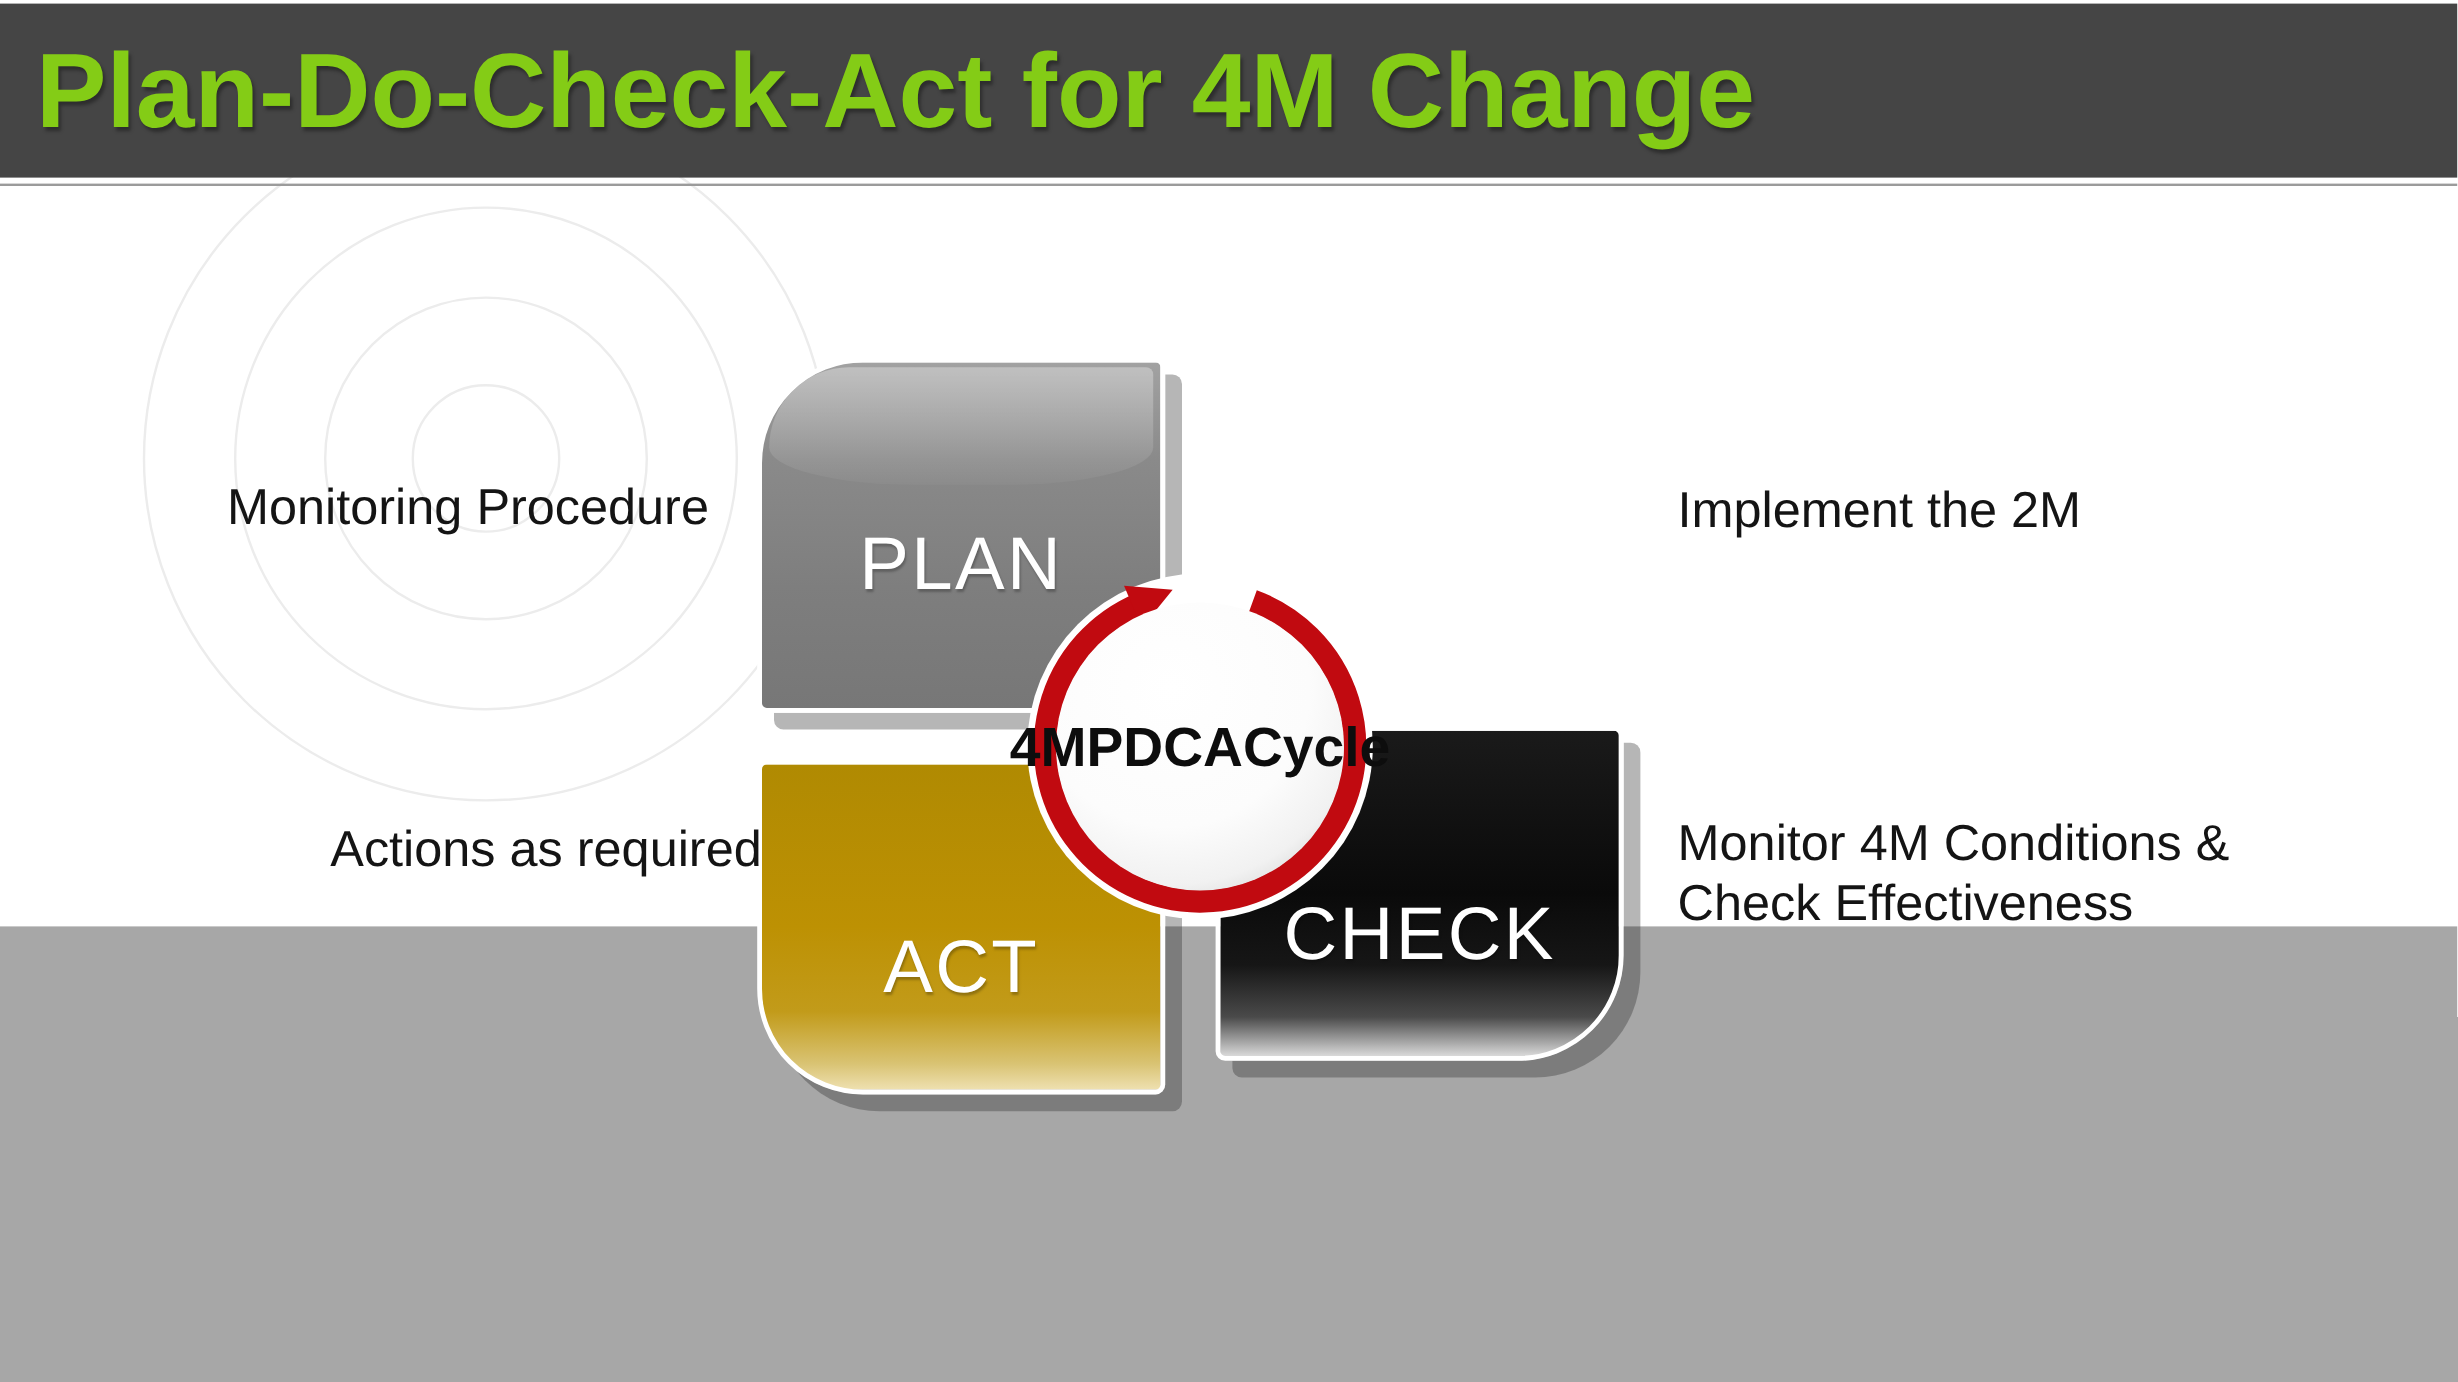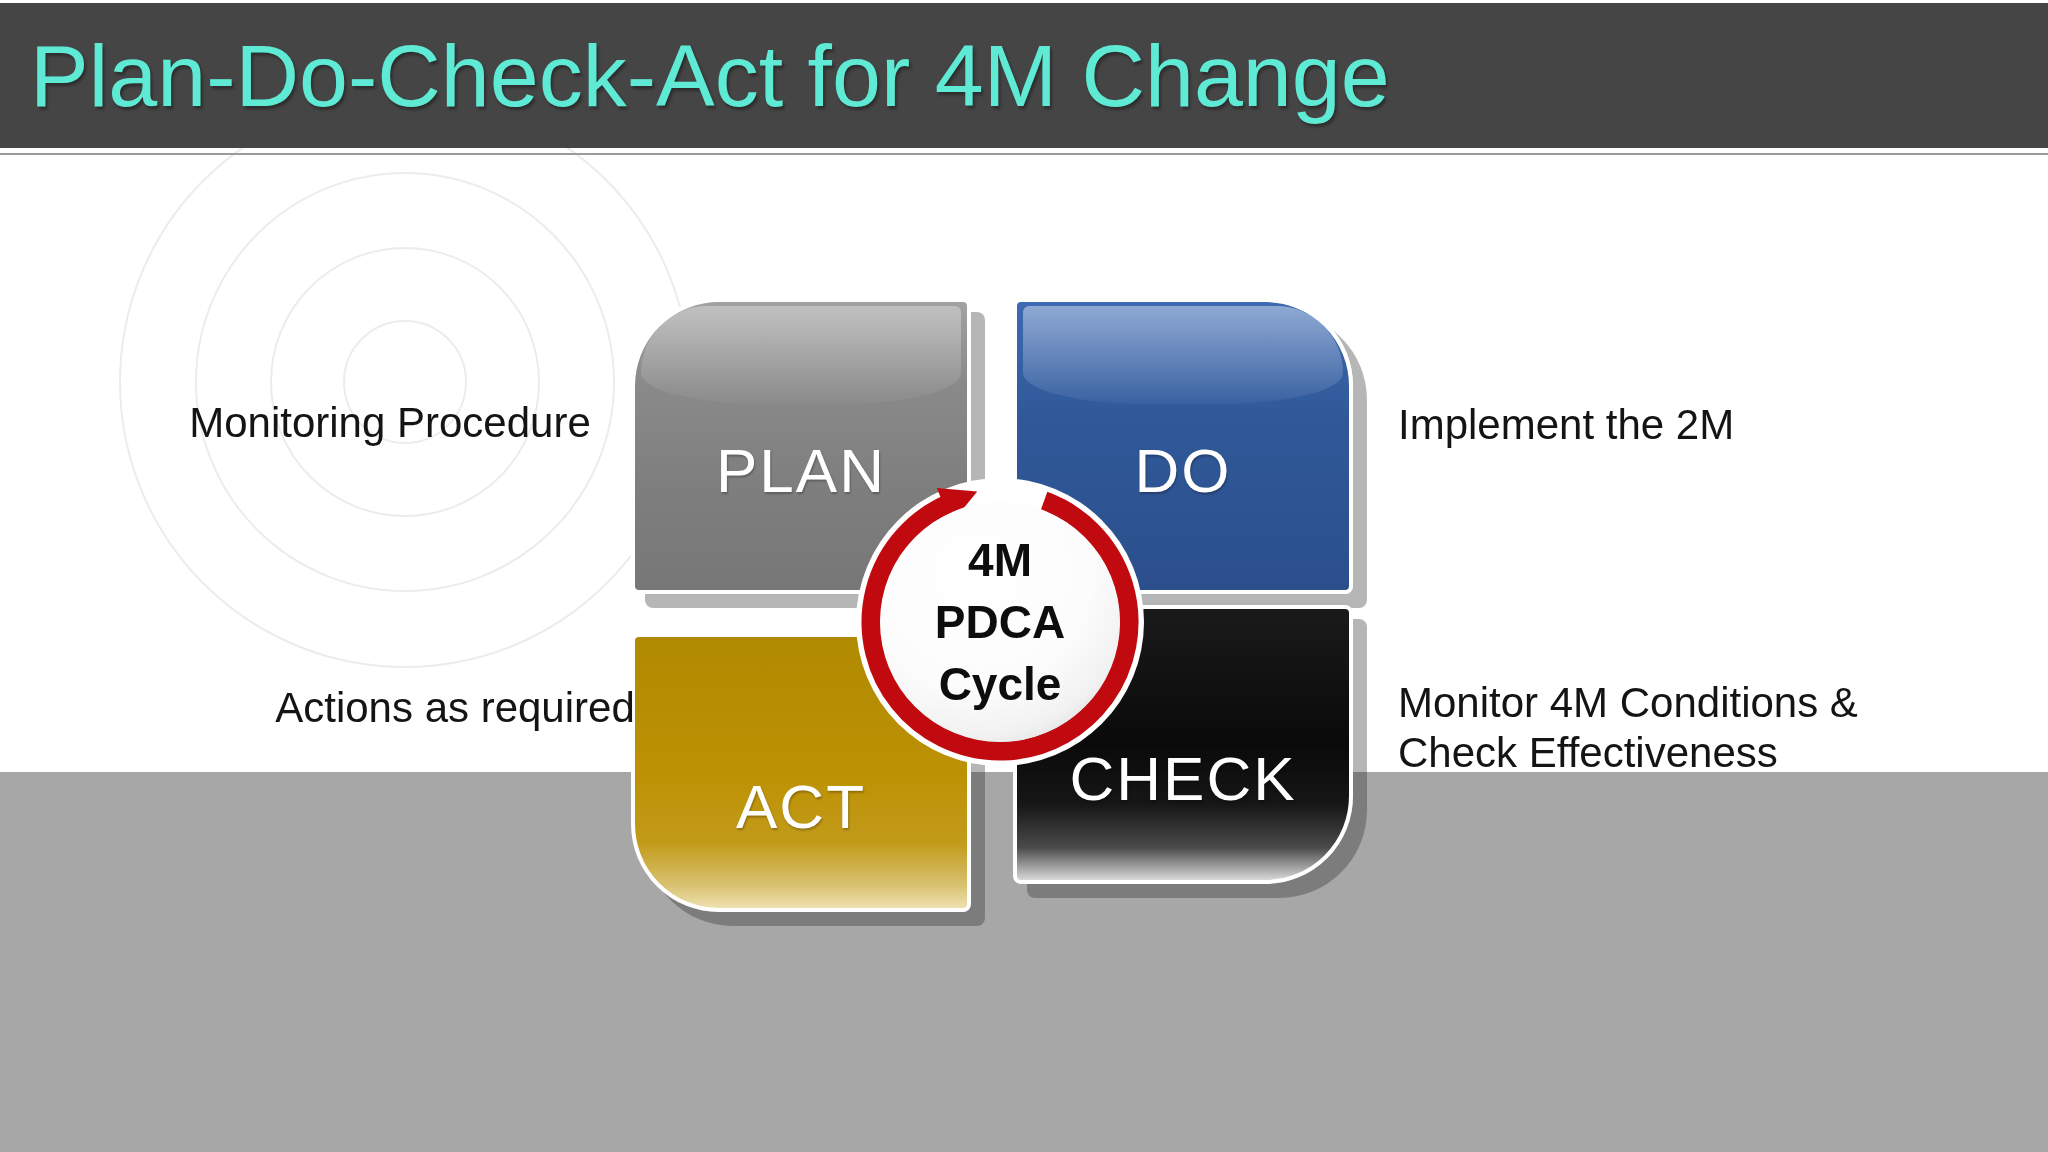--- a/index.html
+++ b/index.html
@@ -6,21 +6,21 @@
   .stage{
     position:relative;width:2048px;height:1152px;background:#ffffff;overflow:hidden;
     font-family:"Liberation Sans", sans-serif;
   }
   
   .titlebar{
     position:absolute;left:0;top:3px;width:100%;height:145px;background:#454545;
     display:flex;align-items:center;z-index:6;
   }
   .page-title{
-    margin-left:30px;font-size:88px;color:#5eead4;font-weight:400;
+    margin-left:30px;font-size:88px;color:#84cc16;font-weight:700;
     text-shadow:2px 3px 3px rgba(0,0,0,0.35);white-space:nowrap;
   }
   .titlebar-underline{
     position:absolute;left:0;top:153px;width:100%;height:2px;background:#9b9b9b;z-index:6;
   }
   
   .ring{position:absolute;border:2px solid #ececec;border-radius:50%;z-index:1;}
   .ring.r1{left:343px;top:320px;width:120px;height:120px;}
   .ring.r2{left:270px;top:247px;width:266px;height:266px;}
   .ring.r3{left:195px;top:172px;width:416px;height:416px;}
@@ -59,21 +59,21 @@
   
   .ann{position:absolute;color:#141414;font-size:42px;line-height:1.18;z-index:3;}
   .ann.plan-ann{left:185px;top:398px;width:410px;text-align:center;}
   .ann.act-ann{left:250px;top:683px;width:410px;text-align:center;}
   .ann.do-ann{left:1398px;top:400px;text-align:left;}
   .ann.check-ann{left:1398px;top:678px;text-align:left;}
   
   .badge{position:absolute;left:850px;top:472px;width:300px;height:300px;z-index:4;}
   .badge svg{position:absolute;inset:0;}
   .badge-text{
-    position:absolute;inset:0;display:flex;flex-direction:column;align-items:center;
+    position:absolute;inset:0;display:flex;flex-direction:row;align-items:center;
     justify-content:center;font-weight:bold;font-size:46px;line-height:62px;
     color:#0d0d0d;text-align:center;z-index:5;
   }
 </style>
 </head>
 <body>
 
 <div class="stage">
 
   <div class="ring r1"></div>
@@ -83,23 +83,20 @@
 
   <div class="band"></div>
 
   <div class="titlebar">
     <div class="page-title">Plan-Do-Check-Act for 4M Change</div>
   </div>
   <div class="titlebar-underline"></div>
 
   <div class="quad plan">
     <div class="quad-label">PLAN</div>
-  </div>
-  <div class="quad do">
-    <div class="quad-label">DO</div>
   </div>
   <div class="quad act">
     <div class="quad-label">ACT</div>
   </div>
   <div class="quad check">
     <div class="quad-label">CHECK</div>
   </div>
 
   <div class="ann plan-ann">
     <div>Monitoring Procedure</div>

